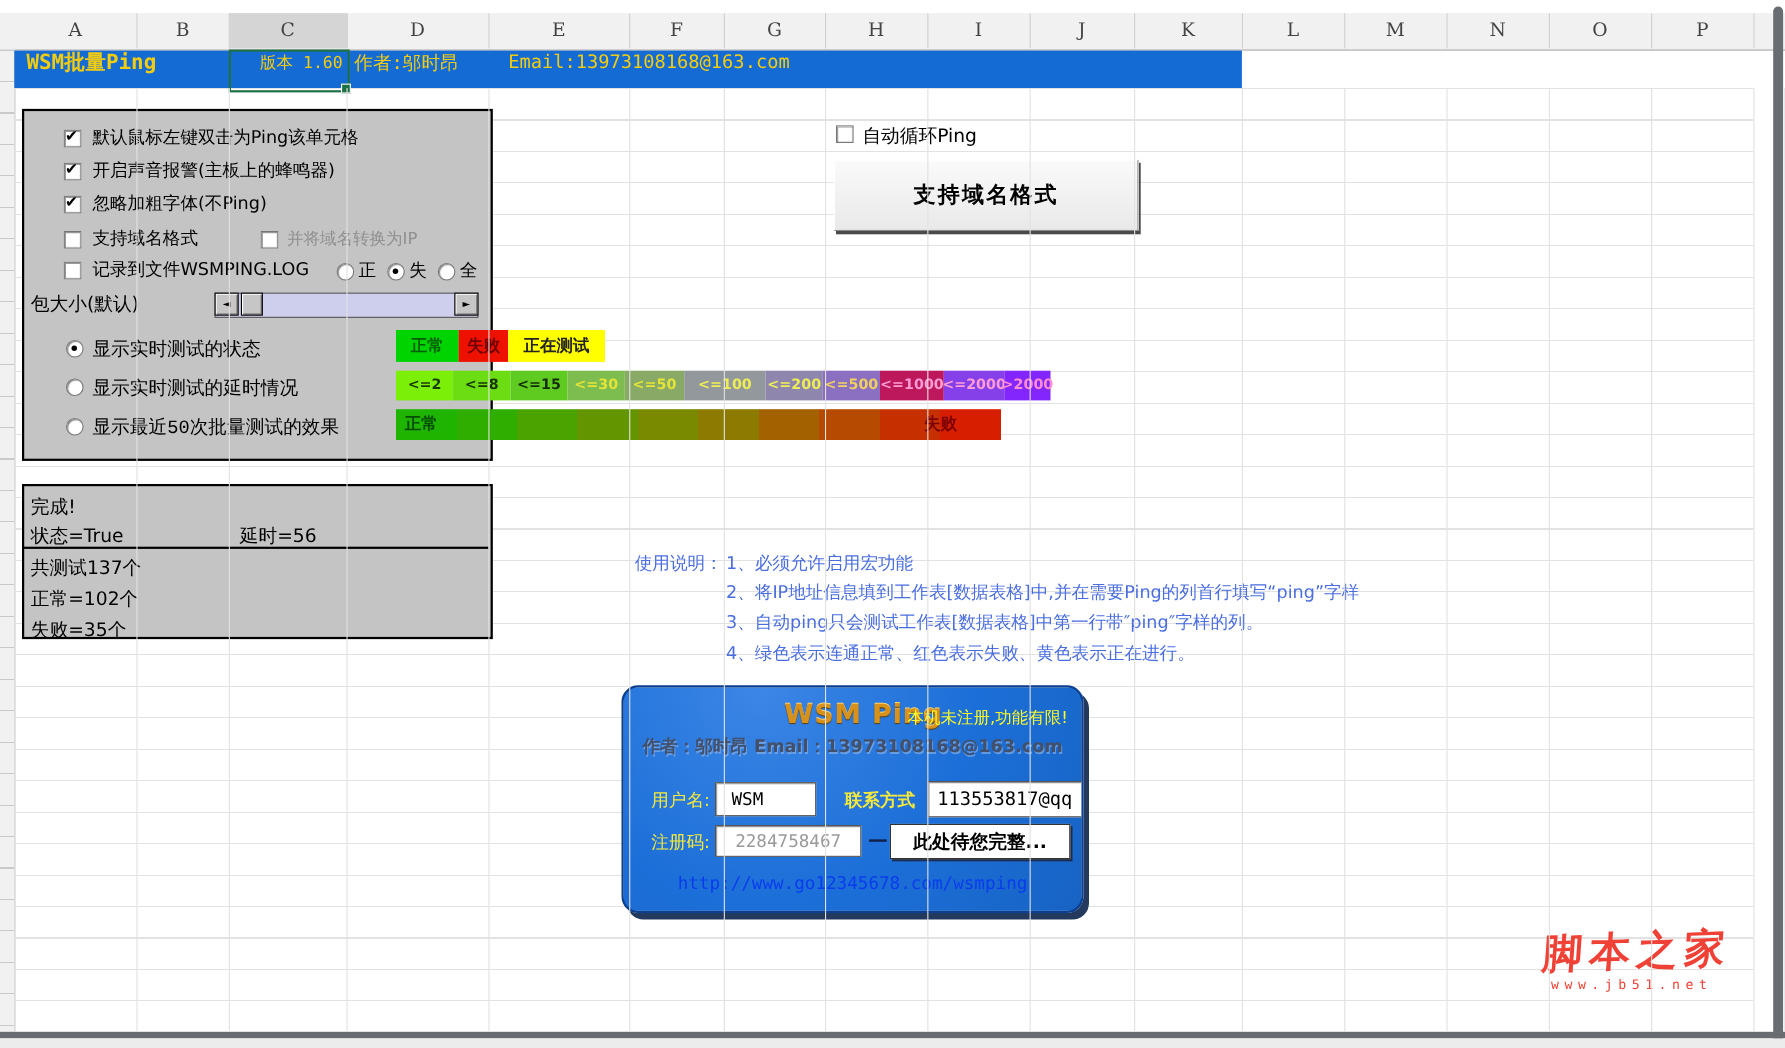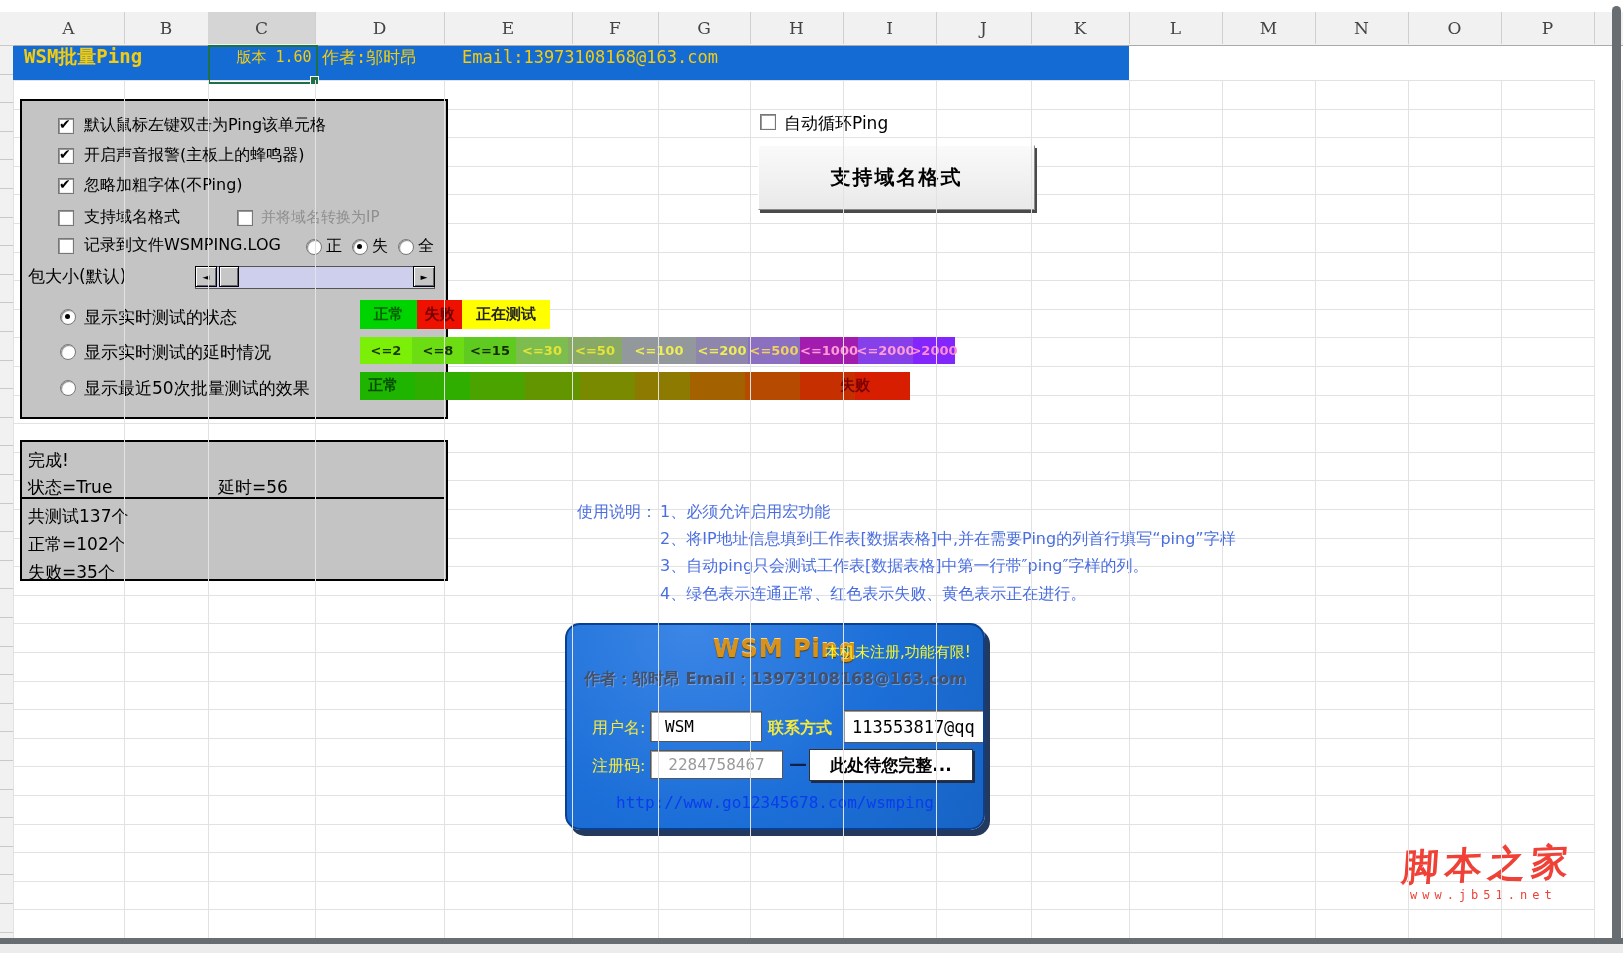--- a/index.html
+++ b/index.html
@@ -156,37 +156,37 @@
   <span class="sb-btn" style="left:-1px;">◄</span>
   <span id="pk-thumb"></span>
   <span class="sb-btn" style="right:-1px;">►</span>
 </div>
 
 <span class="radio abs on" style="left:60px;top:309px;"></span>
 <span class="opt-label" style="left:84px;top:306px;font-size:17px;">显示实时测试的状态</span>
 <span class="radio abs" style="left:60px;top:344px;"></span>
 <span class="opt-label" style="left:84px;top:341px;font-size:17px;">显示实时测试的延时情况</span>
 <span class="radio abs" style="left:60px;top:380px;"></span>
-<span class="opt-label" style="left:84px;top:377px;font-size:17px;">显示最近50次批量测试的效果</span>
+<span class="opt-label" style="left:84px;top:377px;font-size:17px;font-family:Liberation Mono, monospace;">显示最近50次批量测试的效果</span>
 
 <div class="abs" id="legend-status">
     <div class="seg" style="width: 57px; background: rgb(0, 212, 0); color: rgb(0, 95, 0);">正常</div>
     <div class="seg" style="width: 45px; background: rgb(238, 17, 0); color: rgb(111, 0, 0);">失败</div>
     <div class="seg" style="width: 88px; background: rgb(255, 255, 0); color: rgb(34, 34, 34);">正在测试</div>
   </div>
 <div class="abs" id="legend-latency">
     <div class="seg" style="width: 52px; background: rgb(123, 239, 7); color: rgb(26, 58, 0); font-size: 13px;">&lt;=2</div>
     <div class="seg" style="width: 52px; background: rgb(108, 221, 19); color: rgb(23, 51, 0); font-size: 13px;">&lt;=8</div>
     <div class="seg" style="width: 52px; background: rgb(95, 203, 33); color: rgb(20, 45, 0); font-size: 13px;">&lt;=15</div>
     <div class="seg" style="width: 52px; background: rgb(125, 188, 78); color: rgb(228, 228, 56); font-size: 13px;">&lt;=30</div>
     <div class="seg" style="width: 54px; background: rgb(136, 170, 102); color: rgb(228, 228, 56); font-size: 13px;">&lt;=50</div>
     <div class="seg" style="width: 74px; background: rgb(147, 152, 156); color: rgb(237, 237, 85); font-size: 13px;">&lt;=100</div>
     <div class="seg" style="width: 52px; background: rgb(143, 134, 174); color: rgb(237, 237, 85); font-size: 13px;">&lt;=200</div>
     <div class="seg" style="width: 52px; background: rgb(139, 112, 194); color: rgb(240, 208, 96); font-size: 13px;">&lt;=500</div>
-    <div class="seg" style="width: 58px; background: #a21caf; color: rgb(255, 155, 213); font-size: 13px;">&lt;=1000</div>
+    <div class="seg" style="width: 58px; background: #be185d; color: rgb(255, 155, 213); font-size: 13px;">&lt;=1000</div>
     <div class="seg" style="width: 55px; background: rgb(133, 64, 234); color: rgb(255, 155, 213); font-size: 13px;">&lt;=2000</div>
     <div class="seg" style="width: 42px; background: rgb(131, 38, 253); color: rgb(255, 139, 208); font-size: 13px;">&gt;2000</div>
   </div>
 <div class="abs" id="legend-history" style="background: linear-gradient(to right, rgb(31, 180, 0) 0%, rgb(31, 180, 0) 10%, rgb(47, 174, 0) 10%, rgb(47, 174, 0) 20%, rgb(75, 163, 0) 20%, rgb(75, 163, 0) 30%, rgb(99, 149, 0) 30%, rgb(99, 149, 0) 40%, rgb(122, 138, 0) 40%, rgb(122, 138, 0) 50%, rgb(141, 122, 0) 50%, rgb(141, 122, 0) 60%, rgb(163, 97, 0) 60%, rgb(163, 97, 0) 70%, rgb(181, 74, 0) 70%, rgb(181, 74, 0) 80%, rgb(198, 48, 0) 80%, rgb(198, 48, 0) 90%, rgb(216, 30, 0) 90%, rgb(216, 30, 0) 100%);">
   <span class="lbl-l">正常</span>
   <span class="lbl-r">失败</span>
 </div>
 
 <span class="cb abs" id="auto-loop-box"></span>
 <span class="abs opt-label" id="auto-loop-label">自动循环Ping</span>
@@ -207,21 +207,21 @@
 <span class="instr" style="left:660px;top:529px;">2、将IP地址信息填到工作表[数据表格]中,并在需要Ping的列首行填写“ping”字样</span>
 <span class="instr" style="left:660px;top:556px;">3、自动ping只会测试工作表[数据表格]中第一行带″ping″字样的列。</span>
 <span class="instr" style="left:660px;top:584px;">4、绿色表示连通正常、红色表示失败、黄色表示正在进行。</span>
 
 <div class="abs" id="reg-dialog">
   <span id="dlg-title">WSM Ping</span>
   <span id="dlg-notice">本机未注册,功能有限!</span>
   <span id="dlg-author">作者：邬时昂  Email：13973108168@163.com</span>
 
   <span class="dlg-lbl" style="left:25px;top:93px;">用户名:</span>
-  <input class="dlg-input" style="left: 83px; top: 86px; width: 112px; height: 31px; font-size: 16px; padding-left: 14px;" value="WSM">
+  <input class="dlg-input" style="left: 83px; top: 86px; width: 92px; height: 31px; font-size: 16px; padding-left: 14px;" value="WSM">
   <span class="dlg-lbl" style="left:201px;top:93px;font-weight:bold;">联系方式</span>
   <input class="dlg-input" style="left: 276px; top: 85px; width: 146px; height: 33px; font-size: 17px; padding-left: 8px;" value="113553817@qq">
 
   <span class="dlg-lbl" style="left:25px;top:131px;">注册码:</span>
   <input class="dlg-input" style="left: 83px; top: 125px; width: 133px; height: 29px; font-size: 16px; color: rgb(154, 154, 154); text-align: center;" value="2284758467">
   <span id="dlg-dash">—</span>
   <div id="dlg-complete-btn">此处待您完整...</div>
 
   <span id="dlg-link">http://www.go12345678.com/wsmping</span>
 </div>

